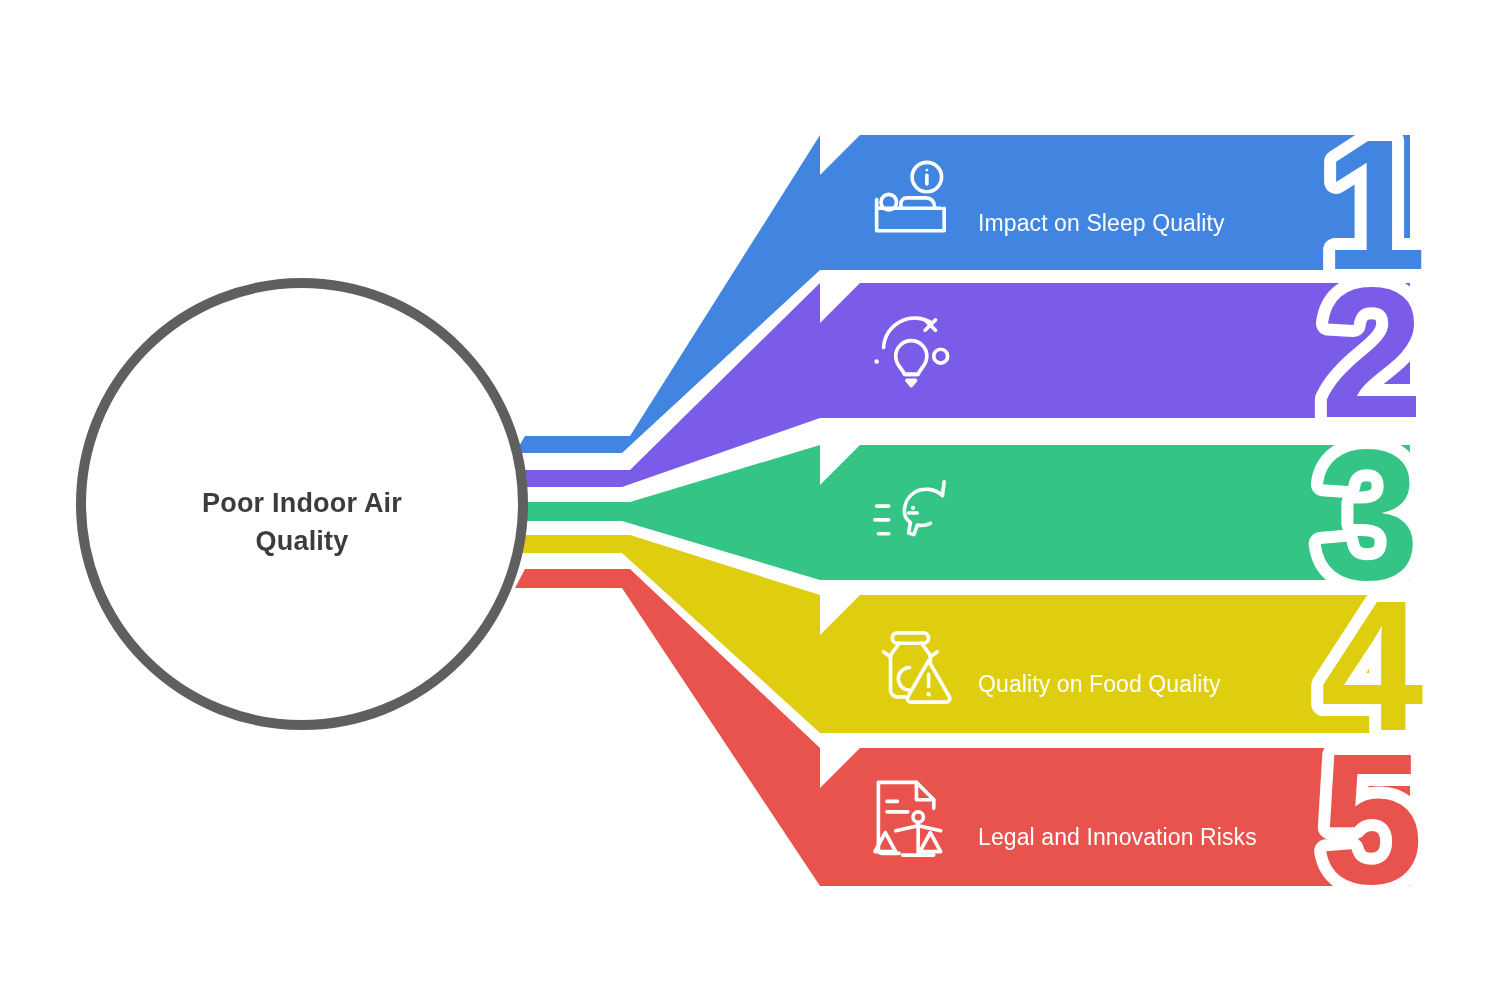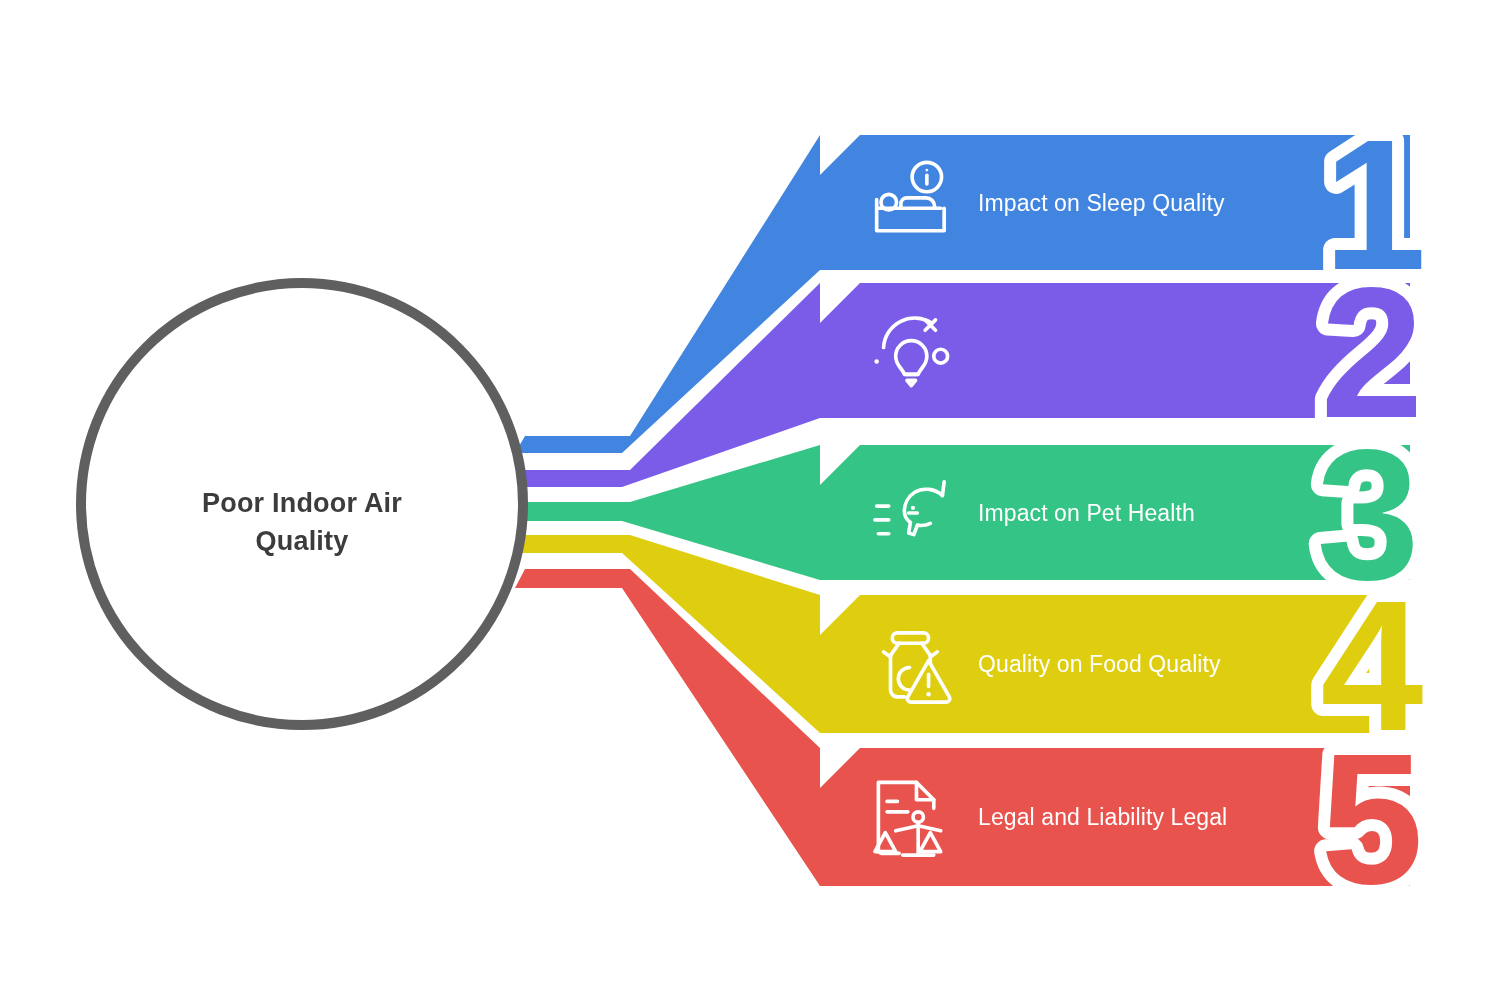--- a/index.html
+++ b/index.html
@@ -29,20 +29,21 @@
     width: 290px;
     margin-top: 36px;
   }
   .row-label {
     position: absolute;
     color: #ffffff;
     font-size: 23px;
     line-height: 1.42;
     letter-spacing: .1px;
     white-space: pre-line;
+    margin-top: 20px;
   }
   .row-icon { position: absolute; }
 </style>
 </head>
 <body>
 
 <div id="stage">
 
   <svg class="layer" id="shapes" viewBox="0 0 1500 983">
       <g>
@@ -88,21 +89,20 @@
       <path d="M41 79 h14 M43 86 h10 l-5 6 z" stroke="#fff" fill="none" stroke-width="4.2" stroke-linecap="round" stroke-linejoin="round"></path>
       <circle cx="82" cy="58" r="8" stroke="#fff" fill="none" stroke-width="4.2" stroke-linecap="round" stroke-linejoin="round"></circle>
       <circle cx="8" cy="64" r="2.6" fill="#fff" stroke="none"></circle>
         </svg></div>
       <div class="row-icon" style="left: 868px; top: 467.5px; width: 90px; height: 90px;"><svg viewBox="0 0 100 104" width="90" height="90">
       <path d="M86 16 l-2 16 M84 32 c-8 -8 -22 -10 -32 -4 -8 5 -12 14 -12 22 0 6 3 10 7 13 l-2 12 6 2 4 -11 c6 1 11 0 15 -2" stroke="#fff" fill="none" stroke-width="4.2" stroke-linecap="round" stroke-linejoin="round"></path>
       <path d="M45 52 h10" stroke="#fff" fill="none" stroke-width="4.2" stroke-linecap="round" stroke-linejoin="round"></path>
       <circle cx="50" cy="46" r="2.4" fill="#fff" stroke="none"></circle>
       <path d="M8 44 h14 M6 60 h16 M10 76 h12" stroke="#fff" fill="none" stroke-width="4.2" stroke-linecap="round" stroke-linejoin="round"></path>
         </svg></div>
-      <div class="row-label" style="left: 978px; top: 496.5px; width: 330px;">Impact on Pet Health</div>
       <div class="row-icon" style="left: 868px; top: 619px; width: 90px; height: 90px;"><svg viewBox="0 0 100 104" width="90" height="90">
       <path d="M32 16 h30 a6 6 0 0 1 0 12 h-30 a6 6 0 0 1 0 -12 z" stroke="#fff" fill="none" stroke-width="4.2" stroke-linecap="round" stroke-linejoin="round"></path>
       <path d="M34 28 l-10 14 M60 28 l10 14" stroke="#fff" fill="none" stroke-width="4.2" stroke-linecap="round" stroke-linejoin="round"></path>
       <path d="M24 42 v40 a8 8 0 0 0 8 8 h8" stroke="#fff" fill="none" stroke-width="4.2" stroke-linecap="round" stroke-linejoin="round"></path>
       <path d="M70 42 v10" stroke="#fff" fill="none" stroke-width="4.2" stroke-linecap="round" stroke-linejoin="round"></path>
       <path d="M16 38 l8 6 M78 38 l-8 6" stroke="#fff" fill="none" stroke-width="4.2" stroke-linecap="round" stroke-linejoin="round"></path>
       <path d="M46 56 a13 13 0 1 0 0 26" stroke="#fff" fill="none" stroke-width="4.2" stroke-linecap="round" stroke-linejoin="round"></path>
       <path d="M68 48 l24 42 a4 4 0 0 1 -3.5 6 h-41 a4 4 0 0 1 -3.5 -6 z" stroke="#fff" fill="none" stroke-width="4.2" stroke-linecap="round" stroke-linejoin="round"></path>
       <path d="M68 64 v14" stroke="#fff" fill="none" stroke-width="4.2" stroke-linecap="round" stroke-linejoin="round"></path>
       <circle cx="68" cy="87" r="2.6" fill="#fff" stroke="none"></circle>
@@ -111,21 +111,21 @@
       <div class="row-icon" style="left: 868px; top: 772px; width: 90px; height: 90px;"><svg viewBox="0 0 100 104" width="90" height="90">
       <path d="M10 12 h44 l20 20 v10 M10 12 v78 a4 4 0 0 0 4 4 h20" stroke="#fff" fill="none" stroke-width="4.2" stroke-linecap="round" stroke-linejoin="round"></path>
       <path d="M54 12 v20 h20" stroke="#fff" fill="none" stroke-width="4.2" stroke-linecap="round" stroke-linejoin="round"></path>
       <path d="M20 34 h12 M20 46 h24" stroke="#fff" fill="none" stroke-width="4.2" stroke-linecap="round" stroke-linejoin="round"></path>
       <circle cx="56" cy="52" r="6" stroke="#fff" fill="none" stroke-width="4.2" stroke-linecap="round" stroke-linejoin="round"></circle>
       <path d="M56 58 v38 M38 96 h36" stroke="#fff" fill="none" stroke-width="4.2" stroke-linecap="round" stroke-linejoin="round"></path>
       <path d="M56 62 l-26 6 M56 62 l26 6" stroke="#fff" fill="none" stroke-width="4.2" stroke-linecap="round" stroke-linejoin="round"></path>
       <path d="M18 70 l12 22 h-24 z" stroke="#fff" fill="none" stroke-width="4.2" stroke-linecap="round" stroke-linejoin="round"></path>
       <path d="M70 70 l12 22 h-24 z" stroke="#fff" fill="none" stroke-width="4.2" stroke-linecap="round" stroke-linejoin="round"></path>
         </svg></div>
-      <div class="row-label" style="left: 978px; top: 801px; width: 330px;">Legal and Liability Legal</div>
+      <div class="row-label" style="left: 978px; top: 801px; width: 330px;">Legal and Innovation Risks</div>
     </div>
 
 <svg viewBox="0 0 1500 983" class="layer">
       <text x="1375" y="204.5" text-anchor="middle" dominant-baseline="central" font-family="&quot;Liberation Sans&quot;, sans-serif" font-size="185" font-weight="bold" fill="none" stroke="#ffffff" stroke-width="24" stroke-linejoin="round">1</text>
       <text x="1375" y="204.5" text-anchor="middle" dominant-baseline="central" font-family="&quot;Liberation Sans&quot;, sans-serif" font-size="185" font-weight="bold" fill="#4285e0">1</text>
       <text x="1372" y="352.5" text-anchor="middle" dominant-baseline="central" font-family="&quot;Liberation Sans&quot;, sans-serif" font-size="185" font-weight="bold" fill="none" stroke="#ffffff" stroke-width="24" stroke-linejoin="round">2</text>
       <text x="1372" y="352.5" text-anchor="middle" dominant-baseline="central" font-family="&quot;Liberation Sans&quot;, sans-serif" font-size="185" font-weight="bold" fill="#7b5ce8">2</text>
       <text x="1368" y="514.5" text-anchor="middle" dominant-baseline="central" font-family="&quot;Liberation Sans&quot;, sans-serif" font-size="185" font-weight="bold" fill="none" stroke="#ffffff" stroke-width="24" stroke-linejoin="round">3</text>
       <text x="1368" y="514.5" text-anchor="middle" dominant-baseline="central" font-family="&quot;Liberation Sans&quot;, sans-serif" font-size="185" font-weight="bold" fill="#34c485">3</text>
       <text x="1372" y="666" text-anchor="middle" dominant-baseline="central" font-family="&quot;Liberation Sans&quot;, sans-serif" font-size="185" font-weight="bold" fill="none" stroke="#ffffff" stroke-width="24" stroke-linejoin="round">4</text>

